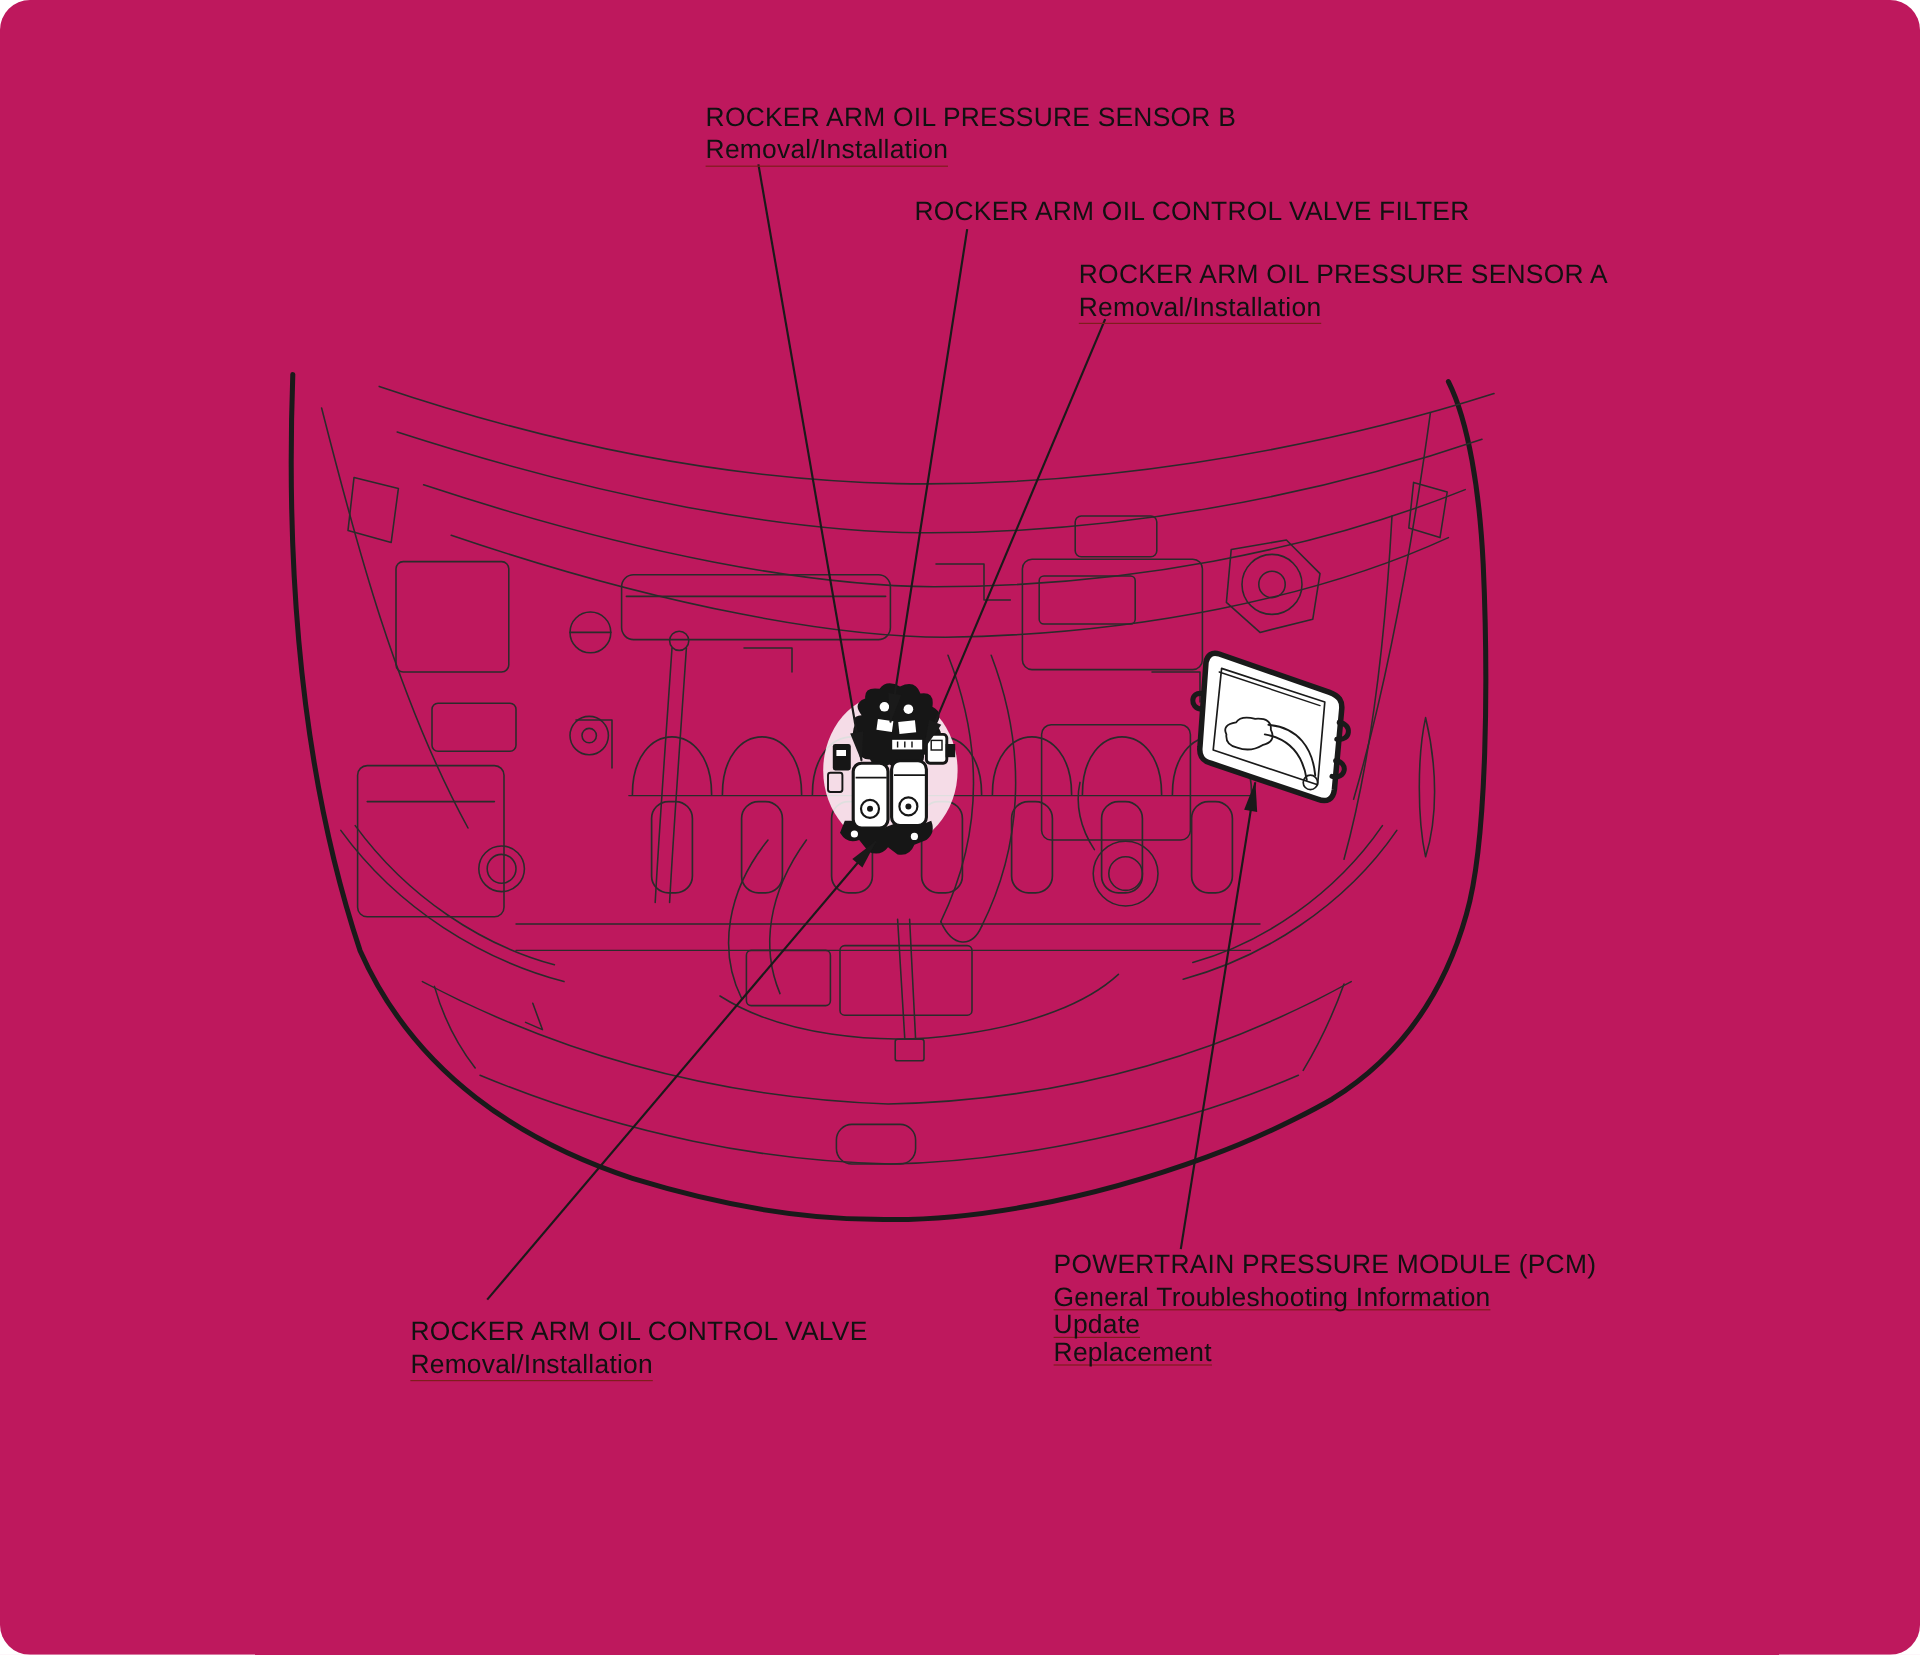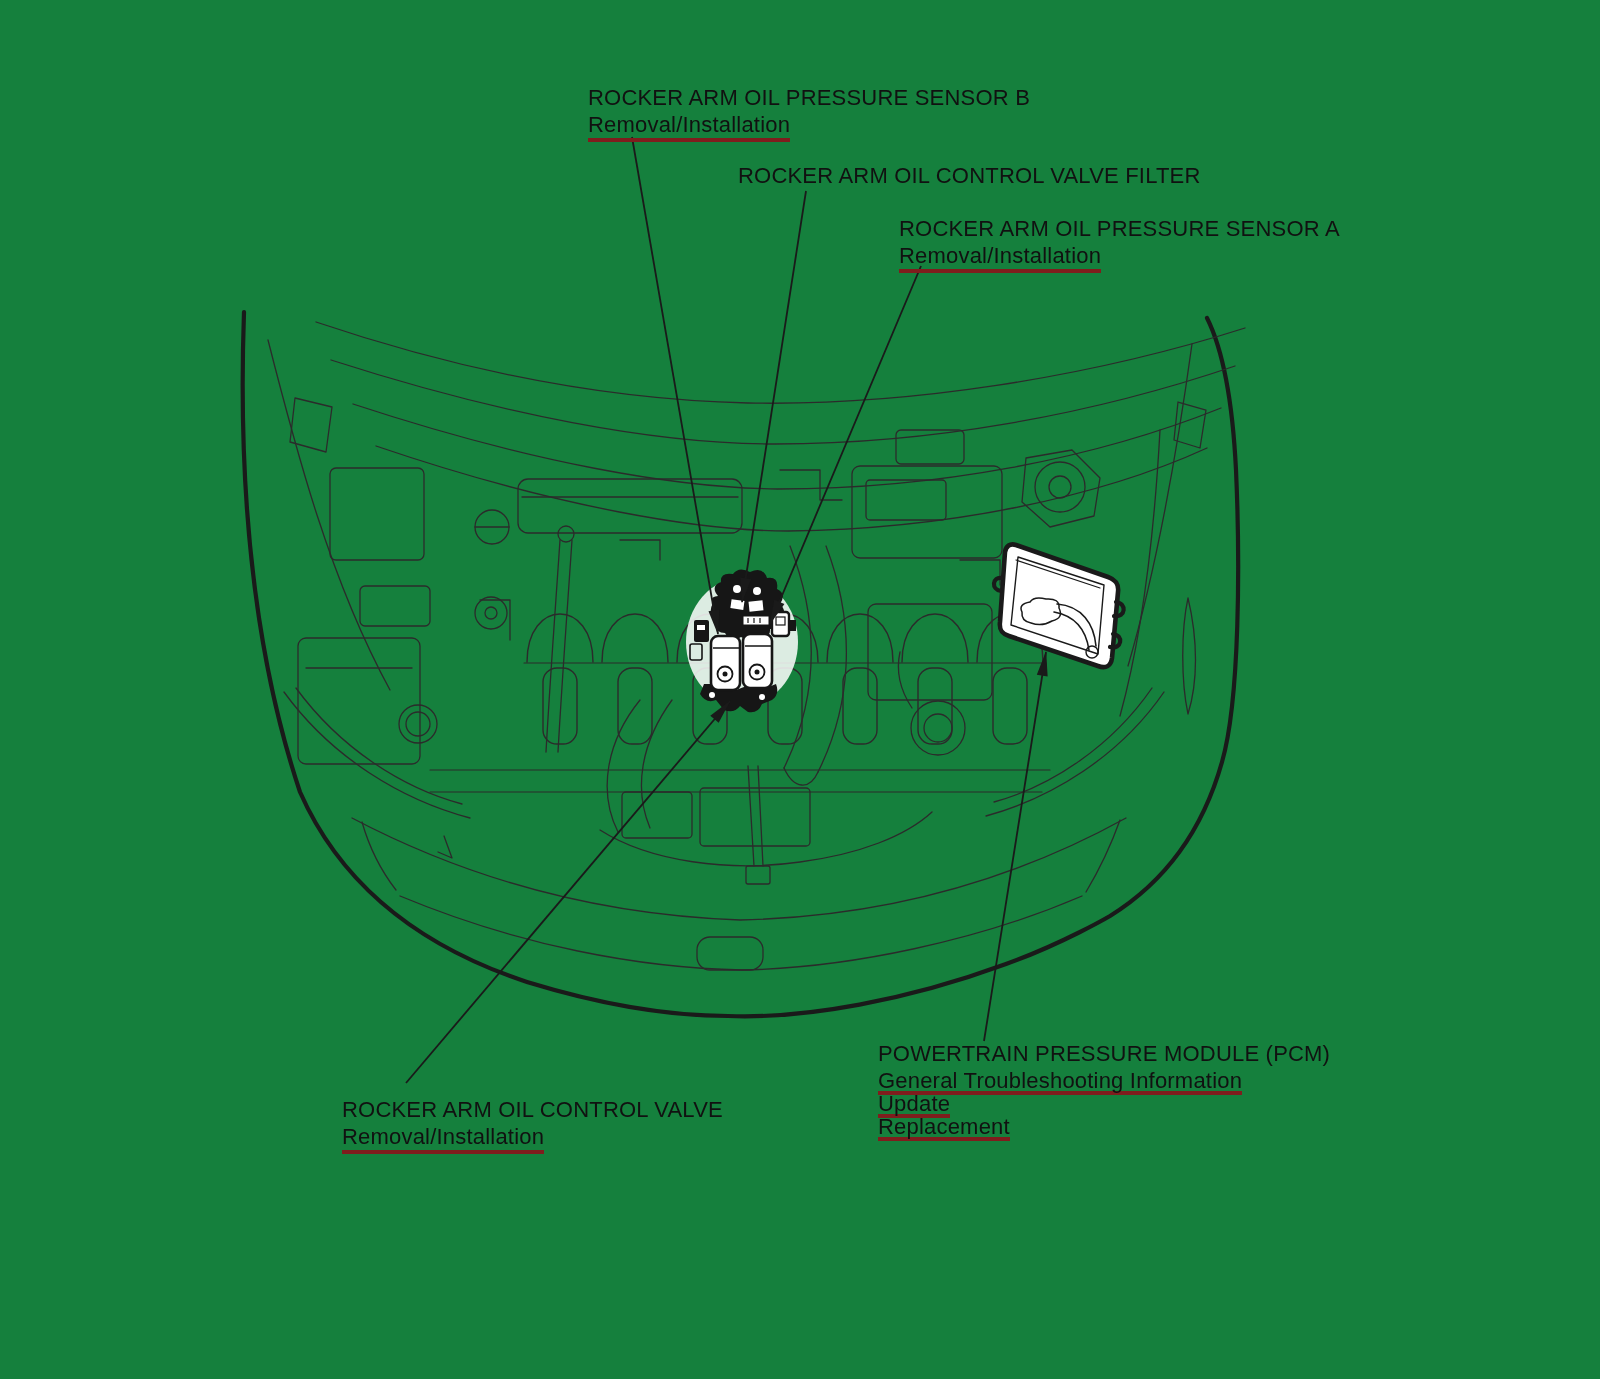--- a/index.html
+++ b/index.html
@@ -1,30 +1,31 @@
 <!DOCTYPE html>
 <html><head>
 <meta charset="utf-8">
 <style>
   html,body{margin:0;padding:0;background:#ffffff;}
   .stage{
-    position:relative;width:1600px;height:1379px;background:#15803d;
+    position:relative;width:1600px;height:1379px;background:#be185d;
     overflow:hidden;
     font-family:"Liberation Sans", sans-serif;
+    border-radius:25px;
   }
   svg.art{position:absolute;left:0;top:0;}
   .label{
     position:absolute;
     font-size:22px;line-height:27px;
     color:#111;letter-spacing:0.2px;white-space:nowrap;
   }
   .label .title{display:block;}
   .link{
     display:inline-block;
-    border-bottom:4px solid #7f1d1d;
+    border-bottom:1px solid #7f1d1d;
     padding-bottom:1px;
     line-height:24px;
     cursor:pointer;
   }
   .pcm-links .link{line-height:20px;padding-bottom:0;margin-top:1px;}
   .pcm-links div{height:23px;}
 </style>
 </head>
 <body>
 
@@ -200,21 +201,21 @@
       <line x1="406" y1="1083" x2="730" y2="701" marker-end="url(#ah)"></line>
       <line x1="984" y1="1041" x2="1046" y2="652" marker-end="url(#ah)"></line>
     </g>
   </svg>
 
   <div class="label" style="left:588px;top:84px;">
     <span class="title">ROCKER ARM OIL PRESSURE SENSOR B</span>
     <span class="link">Removal/Installation</span>
   </div>
 
-  <div class="label" style="left:738px;top:162px;">
+  <div class="label" style="left:762px;top:162px;">
     <span class="title">ROCKER ARM OIL CONTROL VALVE FILTER</span>
   </div>
 
   <div class="label" style="left:899px;top:215px;">
     <span class="title">ROCKER ARM OIL PRESSURE SENSOR A</span>
     <span class="link">Removal/Installation</span>
   </div>
 
   <div class="label" style="left:342px;top:1096px;">
     <span class="title">ROCKER ARM OIL CONTROL VALVE</span>

